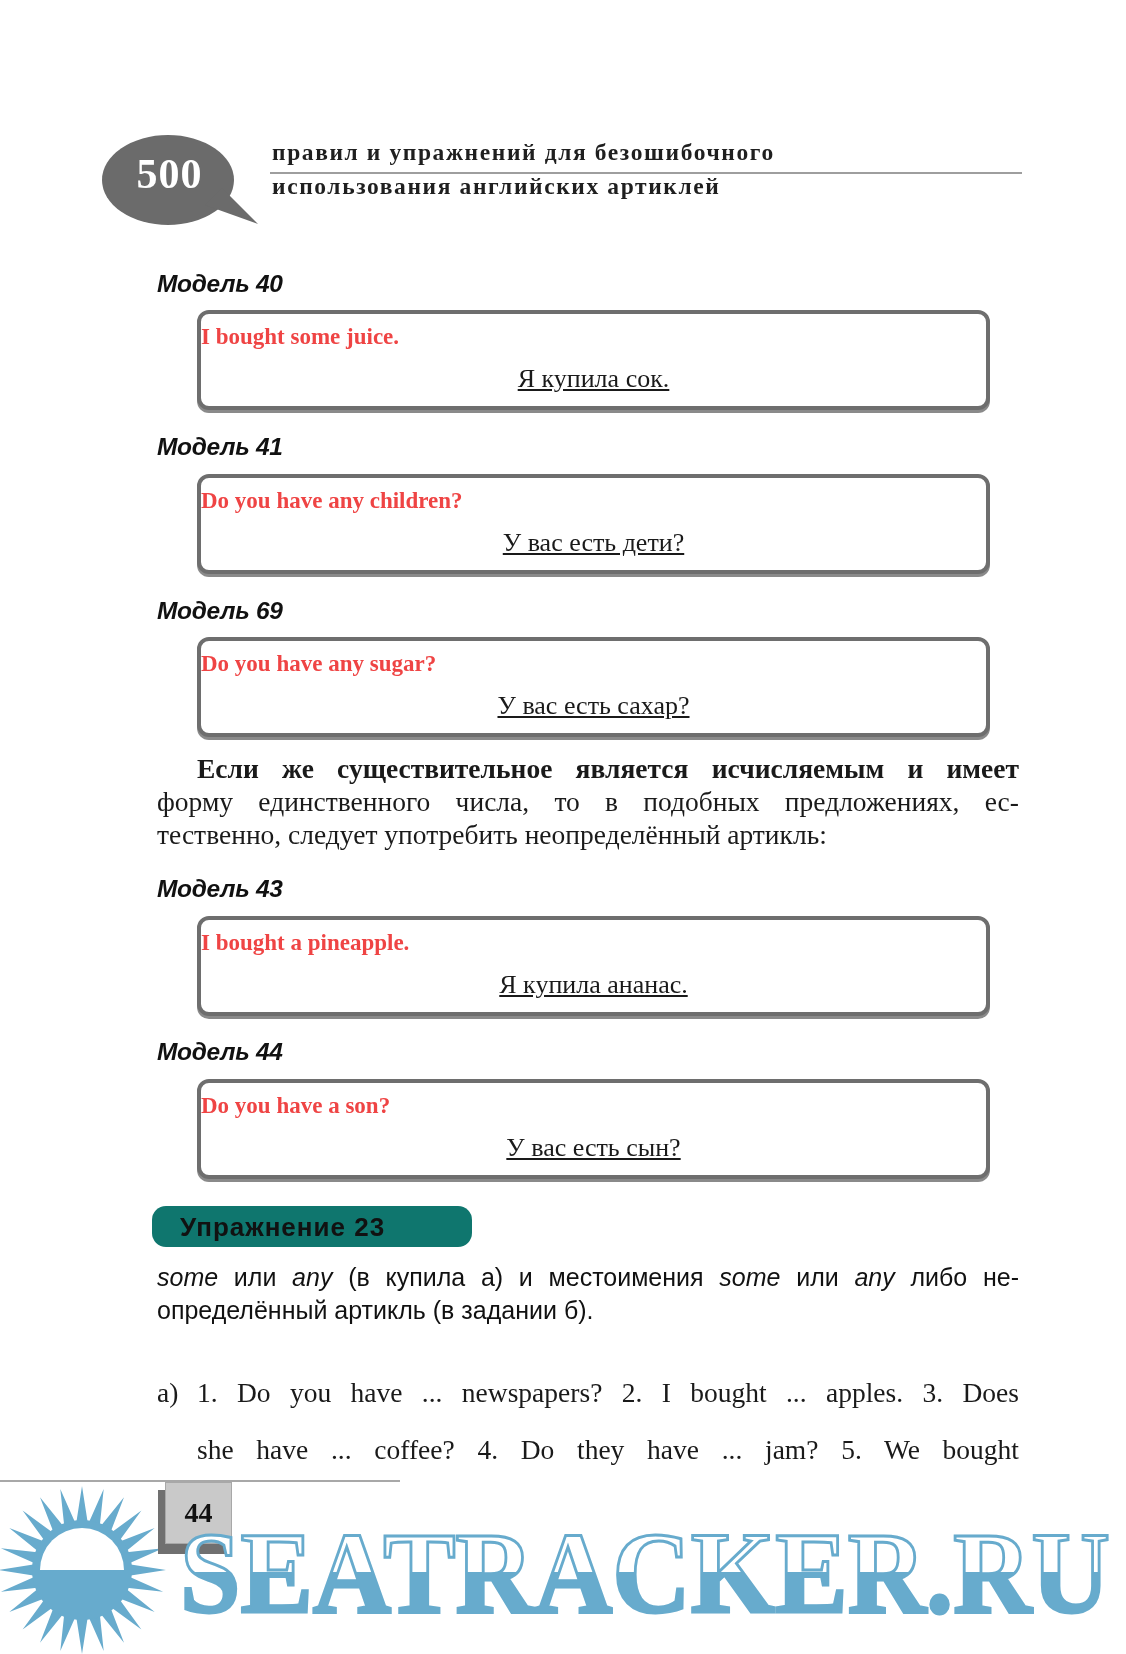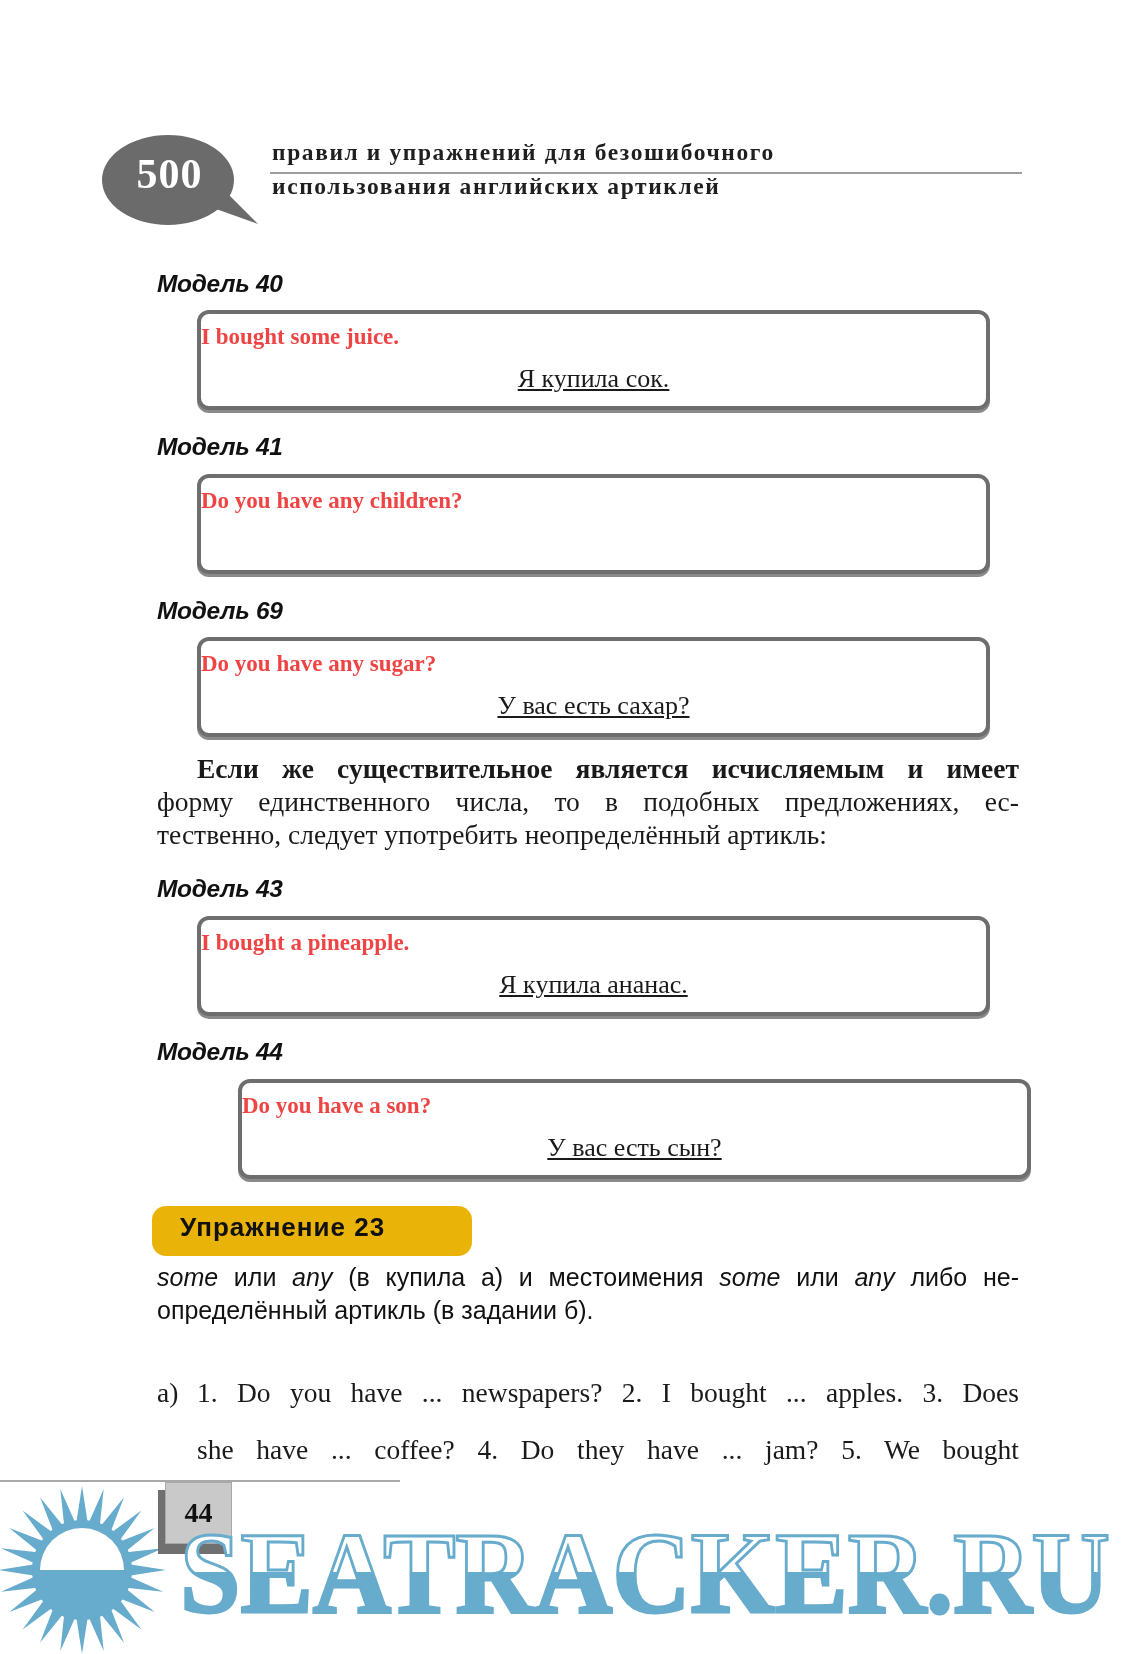--- a/index.html
+++ b/index.html
@@ -22,22 +22,22 @@
   .model-en { position:absolute; left:0; right:0; top:10px; 
     font-family:"Liberation Serif", serif; font-weight:bold; font-size:23px; color:#ef4444; }
   .model-ru { position:absolute; left:0; right:0; top:50px; text-align:center;
     font-family:"Liberation Serif", serif; font-size:26px; color:#1a1a1a;text-decoration:underline; }
 
   .para { position:absolute; left:157px; width:862px; font-family:"Liberation Serif", serif;
     font-size:27.5px; line-height:33px; color:#1a1a1a; text-align:justify; }
   .para .line { display:block; text-align:justify; text-align-last:justify; white-space:nowrap; }
   .para .line.last { text-align-last:left; }
 
-  .exercise-pill { position:absolute; left:152px; top:1206px; width:320px; height:50px;
-    background:#eab308; border-radius:14px; }
+  .exercise-pill { position:absolute; left:152px; top:1206px; width:320px; height:41px;
+    background:#0f766e; border-radius:14px; }
   .exercise-title { position:absolute; left:28px; top:6px; font-family:"Liberation Sans", sans-serif;
     font-weight:bold; font-size:26px; letter-spacing:1px; color:#111; }
 
   .instr { position:absolute; left:157px; width:862px; font-family:"Liberation Sans", sans-serif;
     font-size:25px; line-height:33px; color:#111; }
   .instr .line { display:block; white-space:nowrap; text-align:justify; text-align-last:justify; }
   .instr .line.last { text-align-last:left; }
   .instr em { font-style:italic; }
 
   .task { position:absolute; left:157px; width:862px; font-family:"Liberation Serif", serif;
@@ -71,20 +71,21 @@
 
 <div class="model-label" style="top:270px;">Модель 40</div>
 <div class="model-box" style="top:310px;">
   <div class="model-en">I bought some juice.</div>
   <div class="model-ru">Я купила сок.</div>
 </div>
 
 <div class="model-label" style="top:433px;">Модель 41</div>
 <div class="model-box" style="top:474px;">
   <div class="model-en">Do you have any children?</div>
+  <div class="model-ru">У вас есть дети?</div>
 </div>
 
 <div class="model-label" style="top:597px;">Модель 69</div>
 <div class="model-box" style="top:637px;">
   <div class="model-en">Do you have any sugar?</div>
   <div class="model-ru">У вас есть сахар?</div>
 </div>
 
 <div class="para" style="top:752px;">
   <span class="line" style="padding-left:40px;font-weight:bold;">Если же существительное является исчисляемым и имеет</span>
@@ -92,21 +93,21 @@
   <span class="line last">тественно, следует употребить неопределённый артикль:</span>
 </div>
 
 <div class="model-label" style="top:875px;">Модель 43</div>
 <div class="model-box" style="top:916px;">
   <div class="model-en">I bought a pineapple.</div>
   <div class="model-ru">Я купила ананас.</div>
 </div>
 
 <div class="model-label" style="top:1038px;">Модель 44</div>
-<div class="model-box" style="top:1079px;margin-left:41px;">
+<div class="model-box" style="top:1079px;">
   <div class="model-en">Do you have a son?</div>
   <div class="model-ru">У вас есть сын?</div>
 </div>
 
 <div class="exercise-pill">
   <span class="exercise-title">Упражнение 23</span>
 </div>
 
 <div class="instr" style="top:1261px;">
   <span class="line"><em>some</em><span> или </span><em>any</em><span> (в купила а) и местоимения </span><em>some</em><span> или </span><em>any</em><span> либо не-</span></span>

